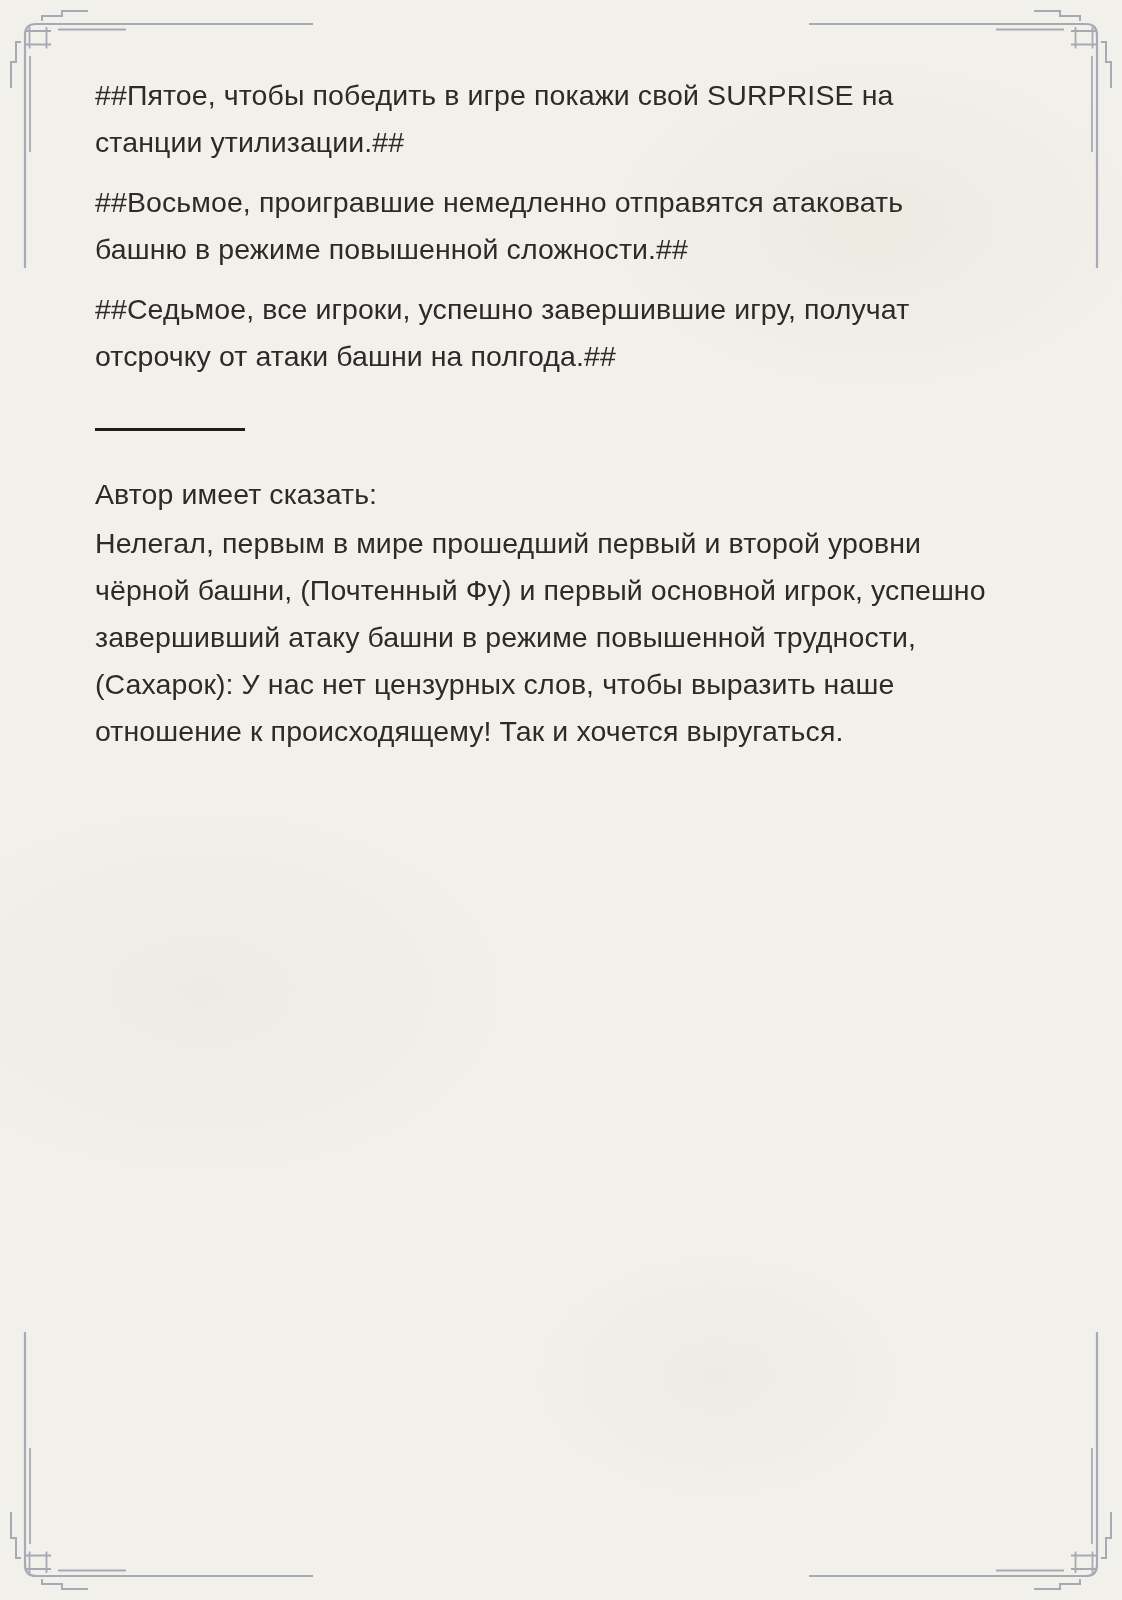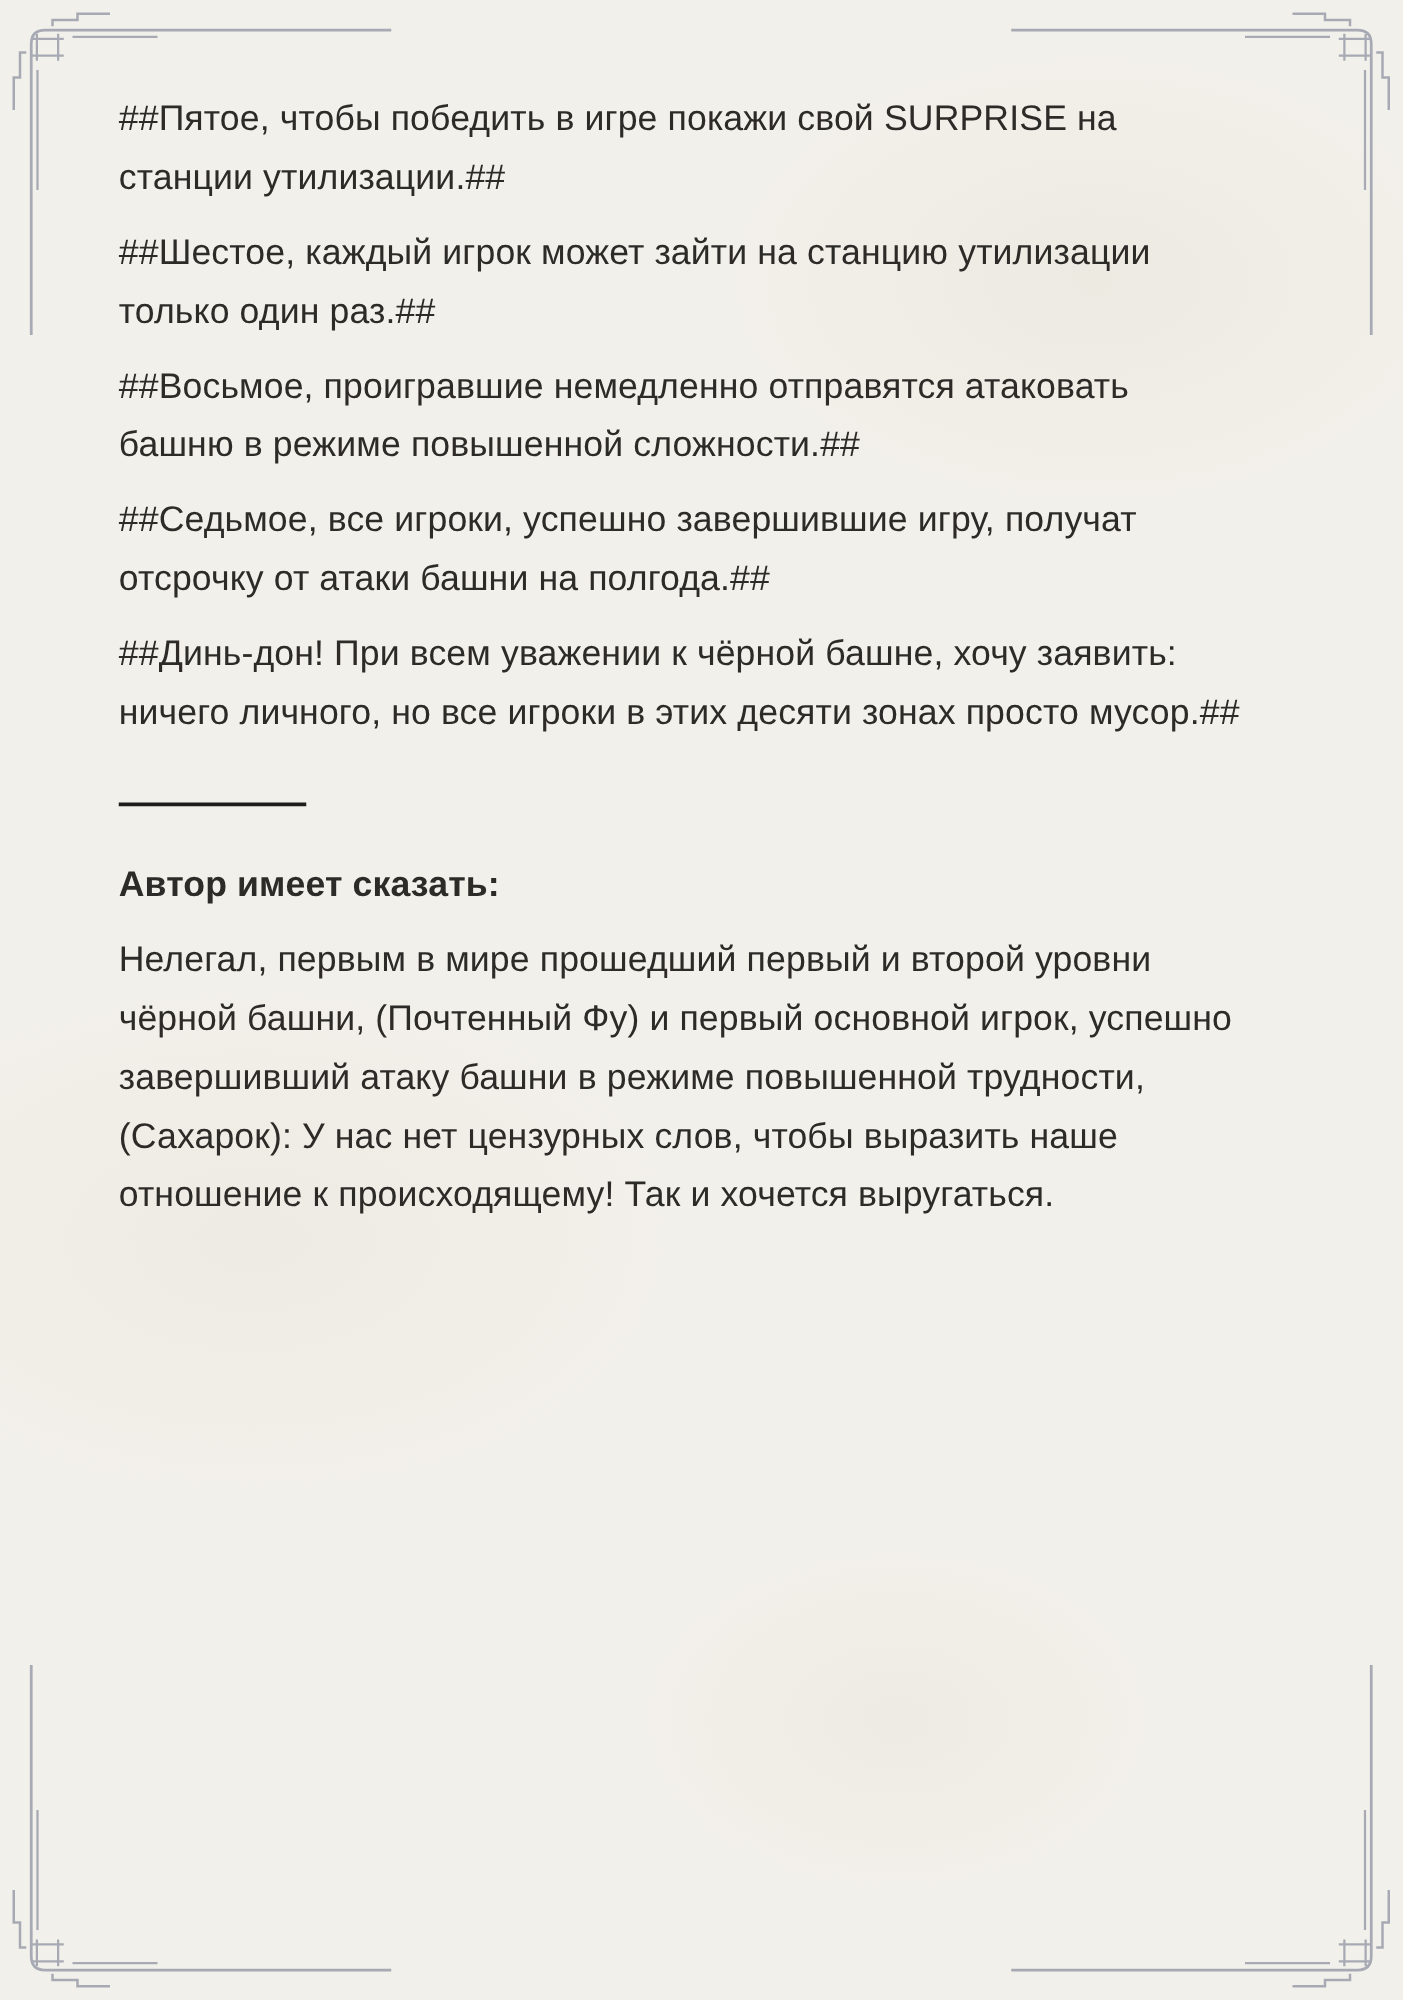--- a/index.html
+++ b/index.html
@@ -39,22 +39,22 @@
     margin:0 0 13px 0;
     font-size:28.5px;
     line-height:47px;
     letter-spacing:.1px;
   }
   .divider{
     width:150px;height:3px;background:var(--divider);
     margin:48px 0 0 0;
   }
   p.heading{
-    font-weight:bold;
-    margin:40px 0 13px 0;
+    font-weight:normal;
+    margin:40px 0 2px 0;
   }
 </style>
 </head>
 <body>
 
 <div class="page">
 
   <svg width="0" height="0" style="position:absolute" aria-hidden="true">
     <defs>
       <g id="corner-art" fill="none" stroke="currentColor" stroke-linejoin="miter" stroke-linecap="butt">
@@ -81,23 +81,21 @@
     </svg>
   <svg class="corner bl" viewBox="0 0 320 290">
       <use href="#corner-art"></use>
     </svg>
   <svg class="corner br" viewBox="0 0 320 290">
       <use href="#corner-art"></use>
     </svg>
 
   <main class="content">
     <p>##Пятое, чтобы победить в игре покажи свой SURPRISE на станции утилизации.##</p>
-    <p>##Шестое, каждый игрок может зайти на станцию утилизации только один раз.##</p>
     <p>##Восьмое, проигравшие немедленно отправятся атаковать башню в режиме повышенной сложности.##</p>
     <p>##Седьмое, все игроки, успешно завершившие игру, получат отсрочку от атаки башни на полгода.##</p>
-    <p>##Динь-дон! При всем уважении к чёрной башне, хочу заявить: ничего личного, но все игроки в этих десяти зонах просто мусор.##</p>
 
     <div class="divider"></div>
 
     <p class="heading">Автор имеет сказать:</p>
     <p>Нелегал, первым в мире прошедший первый и второй уровни чёрной башни, (Почтенный Фу) и первый основной игрок, успешно завершивший атаку башни в режиме повышенной трудности, (Сахарок): У нас нет цензурных слов, чтобы выразить наше отношение к происходящему! Так и хочется выругаться.</p>
   </main>
 </div>
 
 </body></html>

